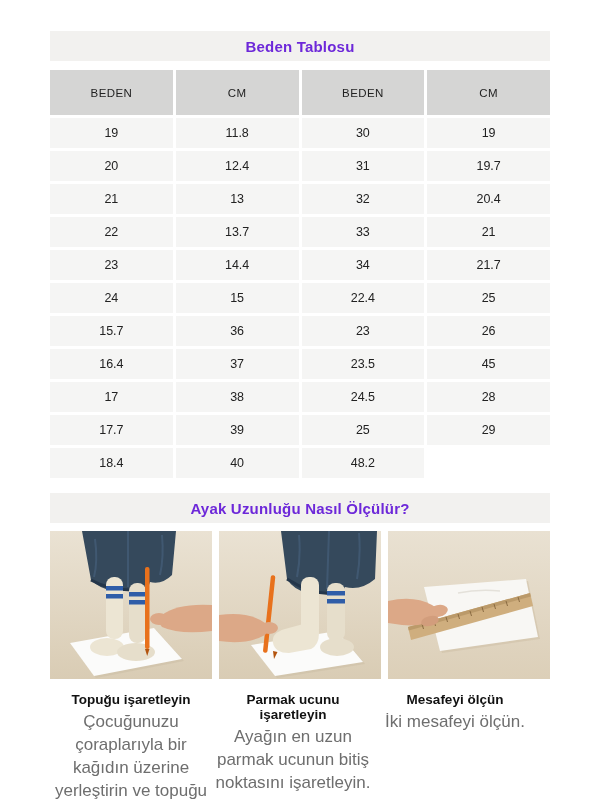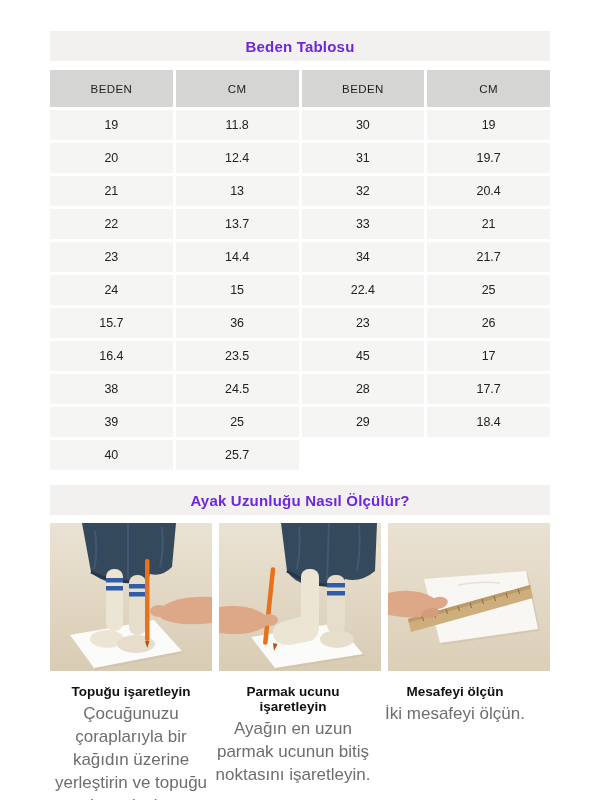--- a/index.html
+++ b/index.html
@@ -14,21 +14,21 @@
     font-weight:bold;font-size:15px;color:#6d28d9;letter-spacing:.2px;
   }
   .title-bar{margin-top:31px;}
   .section-bar{margin-top:15px;}
   
   .size-table{
     margin-top:9px;display:grid;grid-template-columns:repeat(4,1fr);
     gap:3px;background:#ffffff;
   }
   .size-table .th{
-    background:#d5d5d4;height:37px;display:flex;align-items:center;justify-content:center;
+    background:#d5d5d4;height:45px;display:flex;align-items:center;justify-content:center;
     font-size:11.5px;color:#222;letter-spacing:.4px;
   }
   .size-table .td{
     background:#f5f5f4;height:30px;display:flex;align-items:center;justify-content:center;
     font-size:12.5px;color:#222;
   }
   
   .photos{margin-top:8px;display:flex;gap:7px;}
   .photo{width:162px;height:148px;display:block;background:#e6ddcc;}
   
@@ -83,33 +83,34 @@
       <div class="td">21.7</div>
       <div class="td">24</div>
       <div class="td">15</div>
       <div class="td">22.4</div>
       <div class="td">25</div>
       <div class="td">15.7</div>
       <div class="td">36</div>
       <div class="td">23</div>
       <div class="td">26</div>
       <div class="td">16.4</div>
+      <div class="td">37</div>
       <div class="td">23.5</div>
       <div class="td">45</div>
       <div class="td">17</div>
       <div class="td">38</div>
       <div class="td">24.5</div>
       <div class="td">28</div>
       <div class="td">17.7</div>
       <div class="td">39</div>
       <div class="td">25</div>
       <div class="td">29</div>
       <div class="td">18.4</div>
       <div class="td">40</div>
-      <div class="td">25.7</div>
+      <div class="td">48.2</div>
     </div>
 
   <div class="bar section-bar">
     <span>Ayak Uzunluğu Nasıl Ölçülür?</span>
   </div>
 
   <div class="photos">
 
     <svg class="photo" viewBox="0 0 162 148" xmlns="http://www.w3.org/2000/svg">
       <defs>

